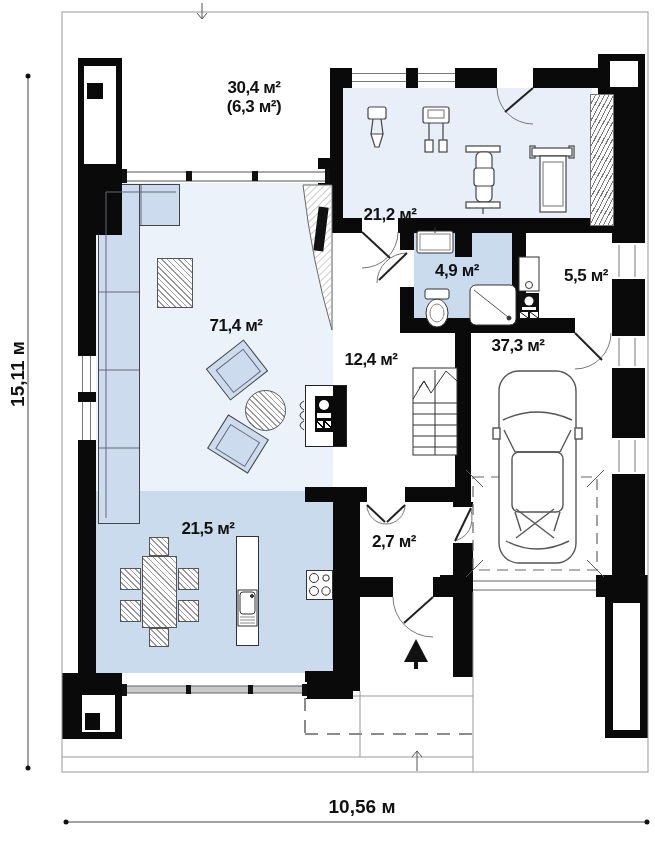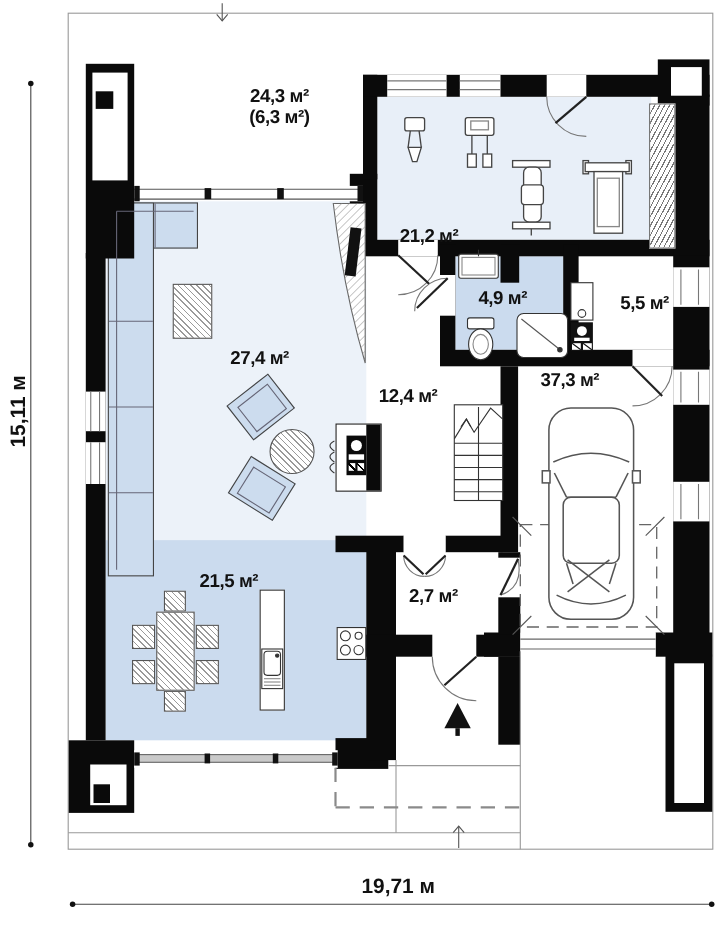--- a/index.html
+++ b/index.html
@@ -341,28 +341,28 @@
       <rect x="543" y="162" width="20" height="44" stroke="#888" fill="none"></rect>
     </g>
 
     <g>
       <polygon points="416,639 404,662 428,662" fill="#111"></polygon>
       <rect x="414" y="662" width="4" height="7" fill="#111"></rect>
     </g>
   </svg>
 
   <div class="label label2" style="left:254px;top:78px;">
-    <span style="display:block;">24,3 м²</span>
+    <span style="display:block;">30,4 м²</span>
     <span style="display:block;">(6,3 м²)</span>
   </div>
   <div class="label" style="left:390px;top:172px;margin-top:33px;">21,2 м²</div>
-  <div class="label" style="left:236px;top:316px;">27,4 м²</div>
+  <div class="label" style="left:236px;top:316px;">71,4 м²</div>
   <div class="label" style="left:371px;top:350px;text-align:center;">12,4 м²</div>
   <div class="label" style="left:457px;top:261px;">4,9 м²</div>
   <div class="label" style="left:586px;top:266px;">5,5 м²</div>
   <div class="label" style="left:518px;top:336px;">37,3 м²</div>
   <div class="label" style="left:208px;top:519px;">21,5 м²</div>
   <div class="label" style="left:394px;top:532px;">2,7 м²</div>
 
-  <div class="dim" style="left:362px;top:796px;transform:translateX(-50%);">19,71 м</div>
+  <div class="dim" style="left:362px;top:796px;transform:translateX(-50%);">10,56 м</div>
   <div class="dim" style="left:-42px;top:363px;width:120px;text-align:center;transform:rotate(-90deg);">15,11 м</div>
 
 </div>
 
 </body></html>

